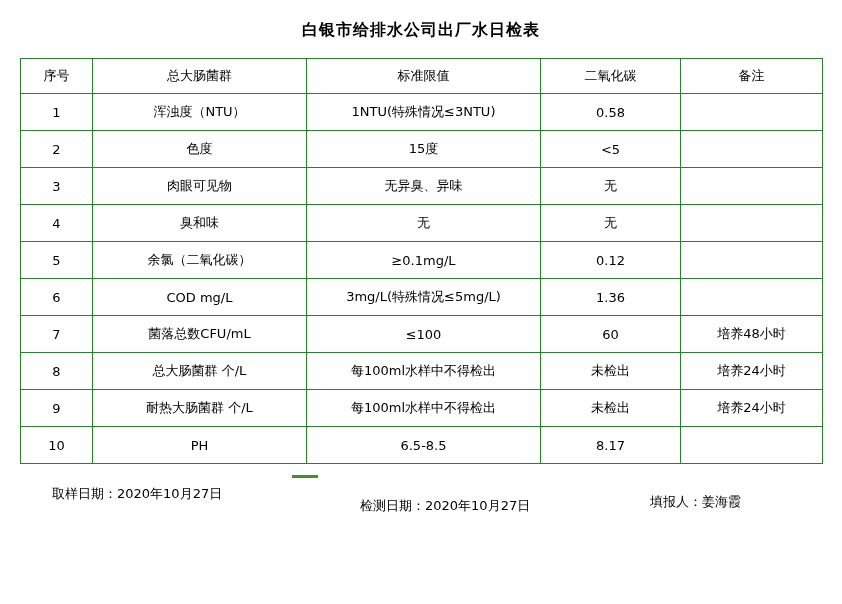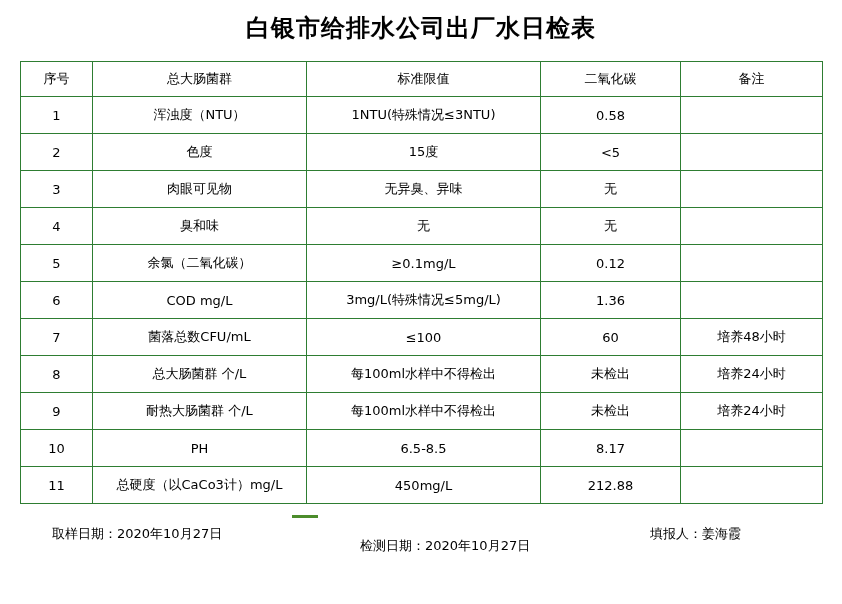--- a/index.html
+++ b/index.html
@@ -15,24 +15,24 @@
     overflow: hidden;
   }
   .page {
     position: relative;
     width: 842px;
     height: 604px;
     box-sizing: border-box;
   }
   .doc-title {
     text-align: center;
-    font-size: 24px;
+    font-size: 16px;
     font-weight: bold;
     letter-spacing: 1px;
-    padding-top: 12px;
+    padding-top: 20px;
     padding-bottom: 10px;
     font-family: Liberation Sans, sans-serif;
   }
   .table-wrap {
     padding: 7px 20px;
   }
   table.report {
     border-collapse: collapse;
     width: 802px;
     table-layout: fixed;
@@ -79,21 +79,21 @@
   .f-test {
     position: absolute;
     left: 340px;
     top: 4px;
     white-space: nowrap;
     margin-top: 12px;
   }
   .f-reporter {
     position: absolute;
     left: 630px;
-    top: 4px;
+    top: 12px;
     white-space: nowrap;
     text-align: right;
   }
   .green-mark {
     position: absolute;
     left: 272px;
     top: -6px;
     width: 26px;
     height: 3px;
     background: #4c8c2b;
@@ -188,27 +188,20 @@
           <td>未检出</td>
           <td>培养24小时</td>
         </tr>
         <tr>
           <td>10</td>
           <td>PH</td>
           <td>6.5-8.5</td>
           <td>8.17</td>
           <td></td>
         </tr>
-        <tr>
-          <td>11</td>
-          <td>总硬度（以CaCo3计）mg/L</td>
-          <td>450mg/L</td>
-          <td>212.88</td>
-          <td></td>
-        </tr>
       </tbody>
     </table>
   </div>
 
   <div class="footer">
     <div class="footer-inner">
       <div class="green-mark"></div>
       <div class="f-sample">取样日期：2020年10月27日</div>
       <div class="f-test">检测日期：2020年10月27日</div>
       <div class="f-reporter">填报人：姜海霞</div>

